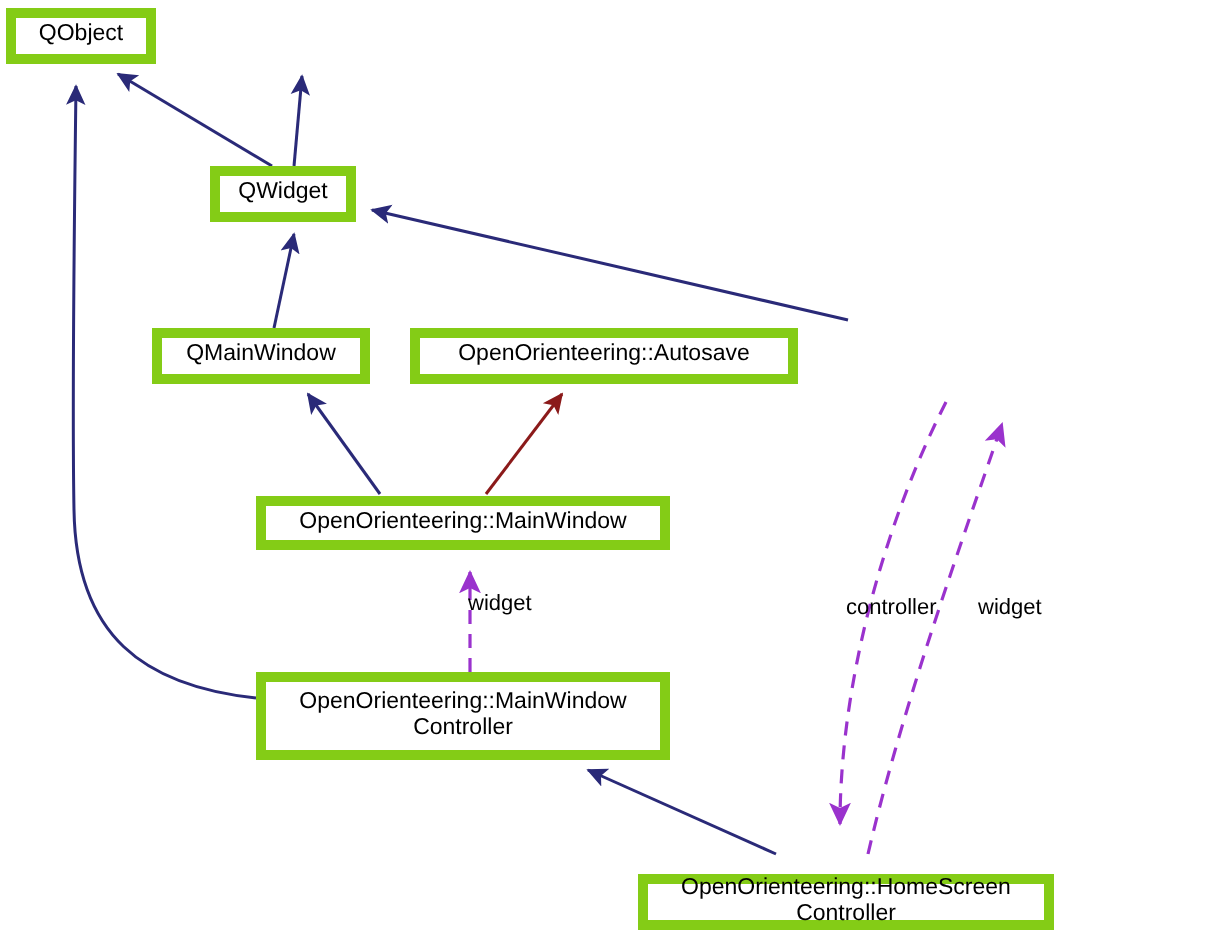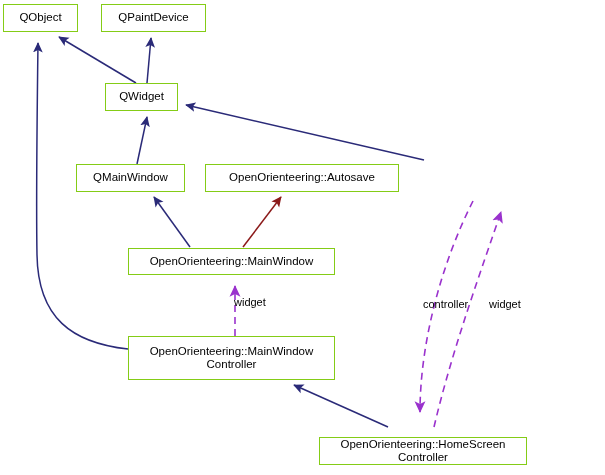--- a/index.html
+++ b/index.html
@@ -26,21 +26,21 @@
     height: 475px;
   }
   .node {
     position: absolute;
     box-sizing: border-box;
     display: flex;
     align-items: center;
     justify-content: center;
     text-align: center;
     background: #ffffff;
-    border: 1px solid #84cc16;
+    border: 5px solid #84cc16;
     color: #000000;
     font-family: "Liberation Sans", sans-serif;
     font-size: 11.5px;
     line-height: 13.5px;
     letter-spacing: 0px;
     white-space: pre-line;
     z-index: 5;
   }
   .node.highlight {
     background: #bfbfbf;
@@ -110,23 +110,20 @@
     <path d="M 473 201 C 443 260, 420 340, 420 412" fill="none" stroke="#9a32cd" stroke-width="1.6" stroke-dasharray="7,5" marker-end="url(#arrow-purple)"></path>
 
      AbstractHomeScreenWidget --&gt;
     <path d="M 434 427 C 452 350, 482 268, 501 212" fill="none" stroke="#9a32cd" stroke-width="1.6" stroke-dasharray="7,5" marker-end="url(#arrow-purple)"></path>
   </svg>
 
   <div class="node" style="left:3px; top:4px; width:75px; height:28px;">
     <span class="node-label">QObject</span>
   </div>
 
-  <div class="node" style="left:101px; top:4px; width:105px; height:28px;">
-    <span class="node-label">QPaintDevice</span>
-  </div>
 
   <div class="node" style="left:105px; top:83px; width:73px; height:28px;text-align:center;">
     <span class="node-label">QWidget</span>
   </div>
 
   <div class="node" style="left:205px; top:164px; width:194px; height:28px;">
     <span class="node-label">OpenOrienteering::Autosave</span>
   </div>
 
   <div class="node" style="left:76px; top:164px; width:109px; height:28px;">

